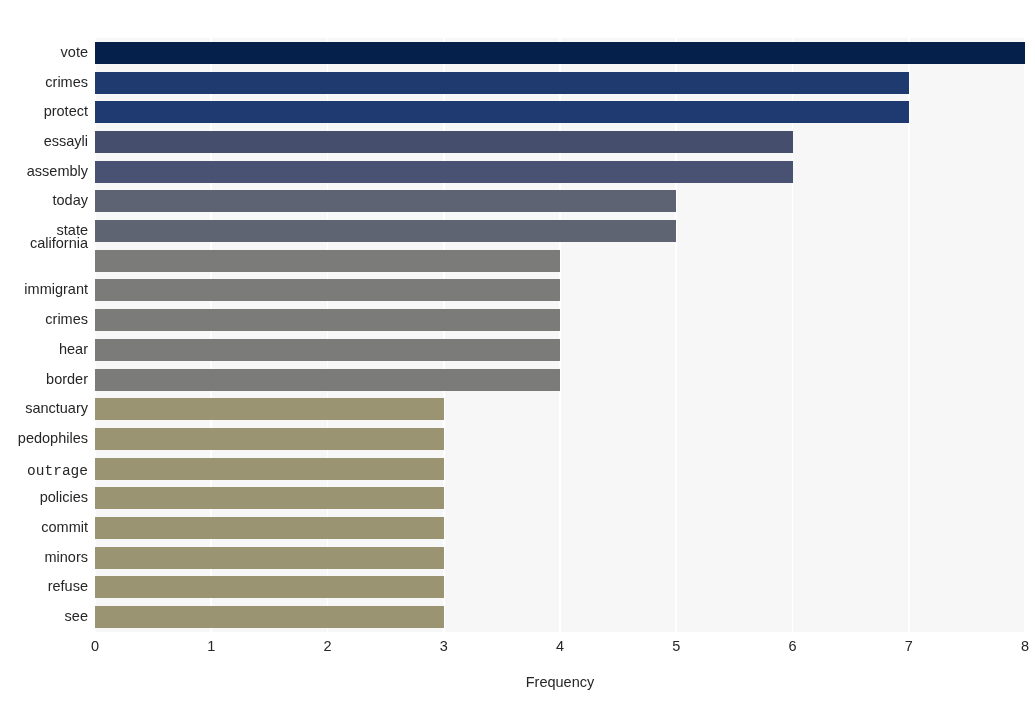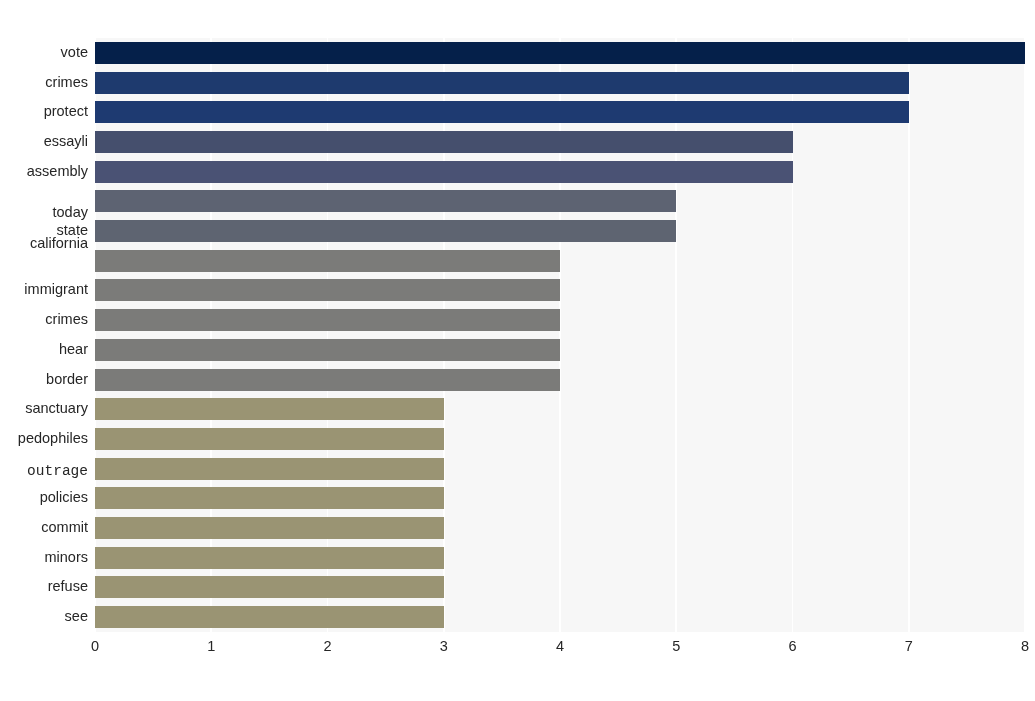--- a/index.html
+++ b/index.html
@@ -199,21 +199,21 @@
         </div>
       </div>
   </div>
 
   <div id="y-axis">
       <div class="y-tick-label" style="top: 5.85px;">vote</div>
       <div class="y-tick-label" style="top: 35.55px;">crimes</div>
       <div class="y-tick-label" style="top: 65.25px;">protect</div>
       <div class="y-tick-label" style="top: 94.95px;">essayli</div>
       <div class="y-tick-label" style="top: 124.65px;">assembly</div>
-      <div class="y-tick-label" style="top: 154.35px; margin-top: 12px;">today</div>
+      <div class="y-tick-label" style="top: 154.35px;">today</div>
       <div class="y-tick-label" style="top: 184.05px;">state</div>
       <div class="y-tick-label" style="top: 197px;">california</div>
       <div class="y-tick-label" style="top: 243.45px;">immigrant</div>
       <div class="y-tick-label" style="top: 273.15px;">crimes</div>
       <div class="y-tick-label" style="top: 302.85px;">hear</div>
       <div class="y-tick-label" style="top: 332.55px;">border</div>
       <div class="y-tick-label" style="top: 362.25px;">sanctuary</div>
       <div class="y-tick-label" style="top: 391.95px;">pedophiles</div>
       <div class="y-tick-label" style="top: 425px; font-family: Liberation Mono, monospace;">outrage</div>
       <div class="y-tick-label" style="top: 451.35px; padding-left: 43px;">policies</div>
@@ -228,14 +228,15 @@
       <div class="x-tick-label" style="left: 116.25px;">1</div>
       <div class="x-tick-label" style="left: 232.5px;">2</div>
       <div class="x-tick-label" style="left: 348.75px;">3</div>
       <div class="x-tick-label" style="left: 465px;">4</div>
       <div class="x-tick-label" style="left: 581.25px;">5</div>
       <div class="x-tick-label" style="left: 697.5px;">6</div>
       <div class="x-tick-label" style="left: 813.75px;">7</div>
       <div class="x-tick-label" style="left: 930px;">8</div>
     </div>
 
+  <div id="x-axis-title">Frequency</div>
 
 </div>
 
 </body></html>

